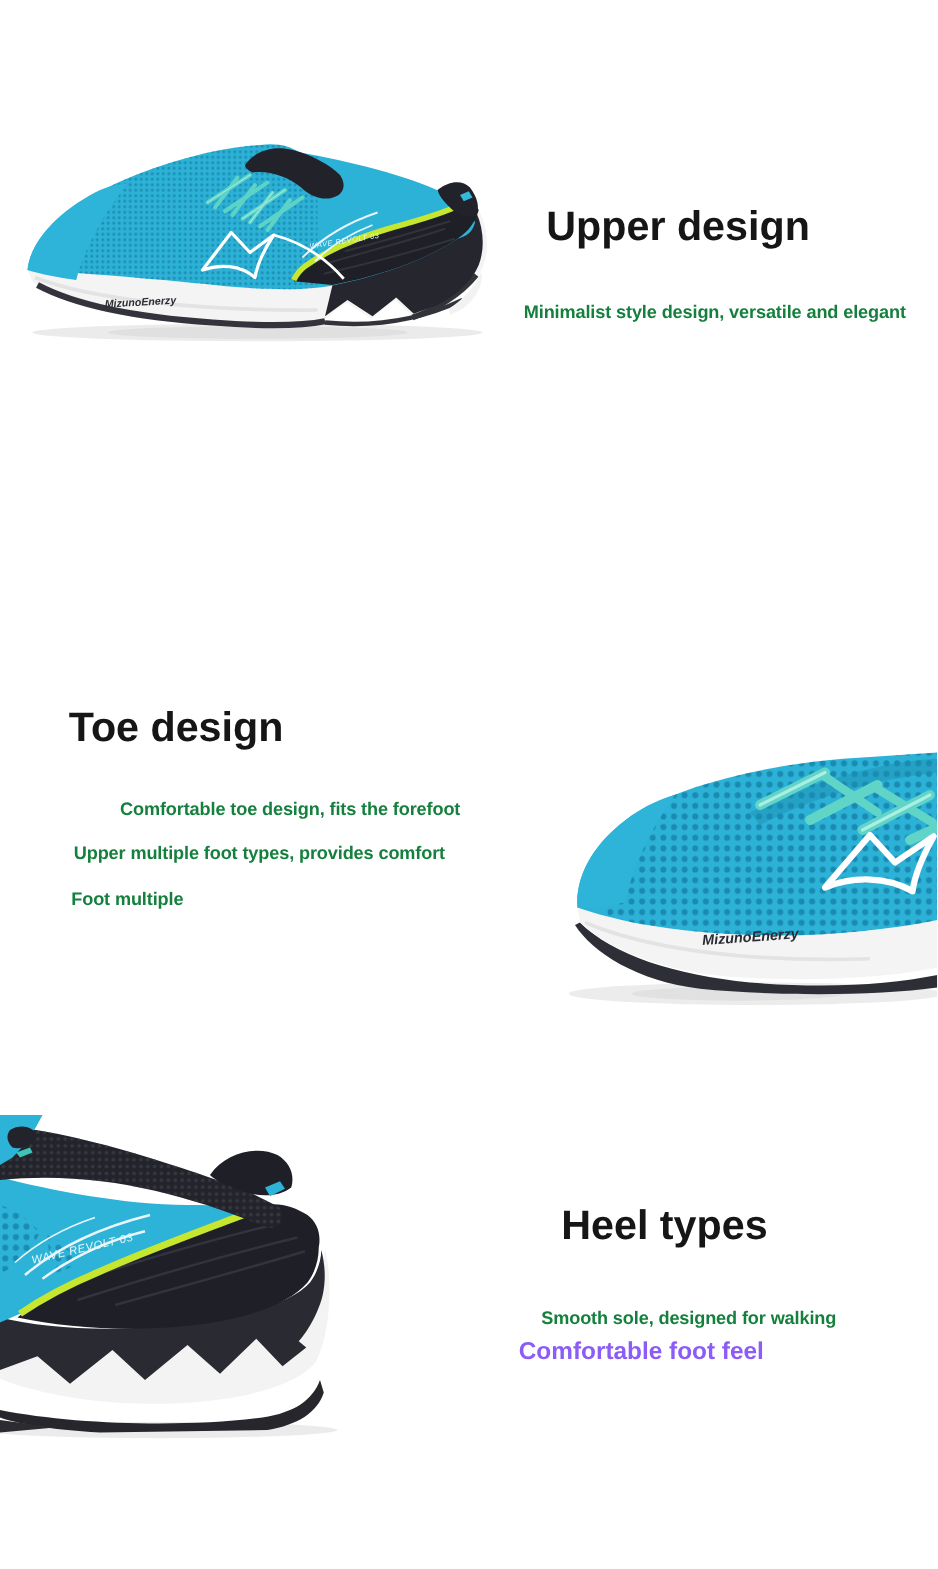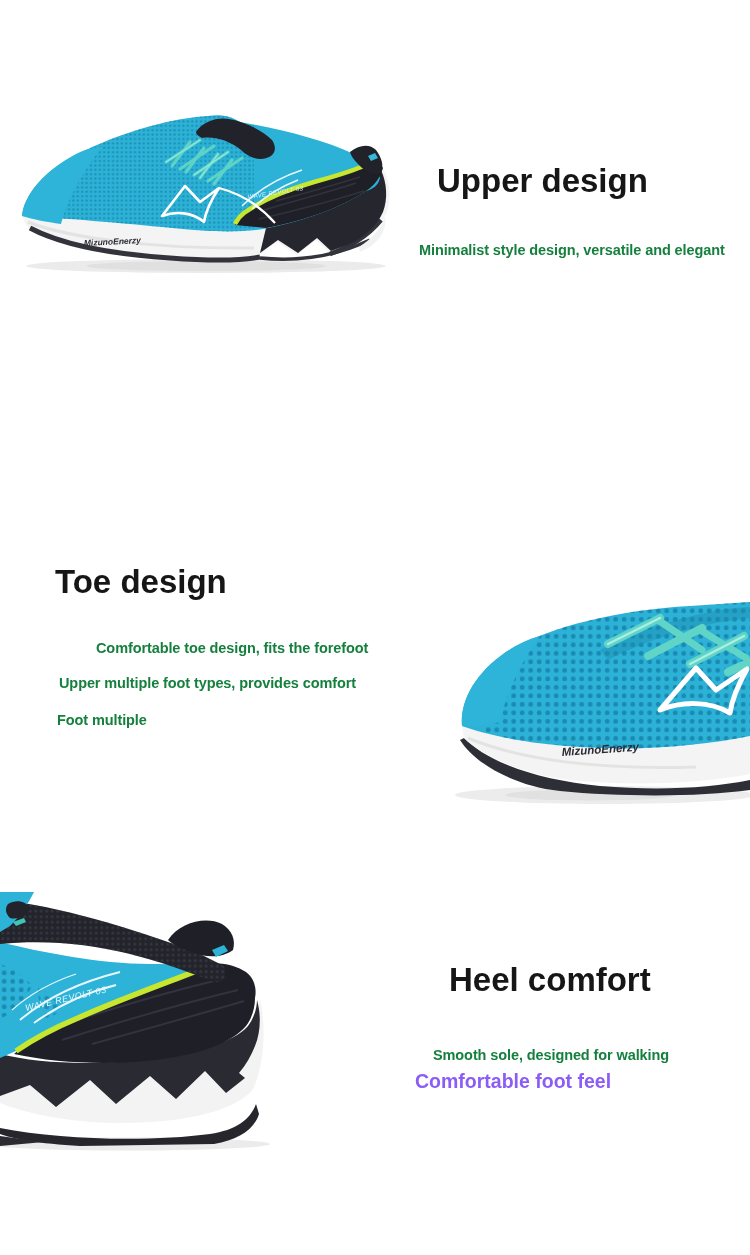--- a/index.html
+++ b/index.html
@@ -193,17 +193,17 @@
       <path d="M168,48 C180,30 206,24 222,32 C232,38 236,48 233,58 C223,66 205,66 192,60 C180,56 172,52 168,48 Z" fill="#1f1f28"></path>
       <path d="M212,58 l12,-5 l4,6 l-12,6 Z" fill="#2db3d7"></path>
     </g>
     <g>
       <path d="M0,0 L34,0 C28,12 20,24 10,34 L0,40 Z" fill="#2db3d7"></path>
       <path d="M8,12 C16,7 26,9 30,16 C26,24 18,28 10,26 C5,21 5,16 8,12 Z" fill="#23232b"></path>
       <path d="M13,30 l11,-4 l2,4 l-10,4 Z" fill="#3fc4b6"></path>
     </g>
   </svg>
 
-  <div class="h1" id="heel-title">Heel comfort</div>
+  <div class="h1" id="heel-title">Heel types</div>
   <div class="body-line" id="heel-l1">Smooth sole, designed for walking</div>
   <div class="body-line-lg" id="heel-l2">Comfortable foot feel</div>
 
 </div>
 
 </body></html>

